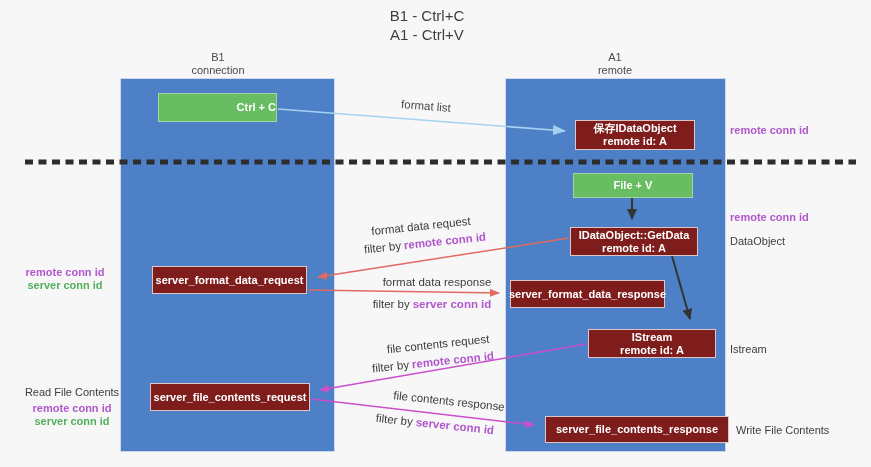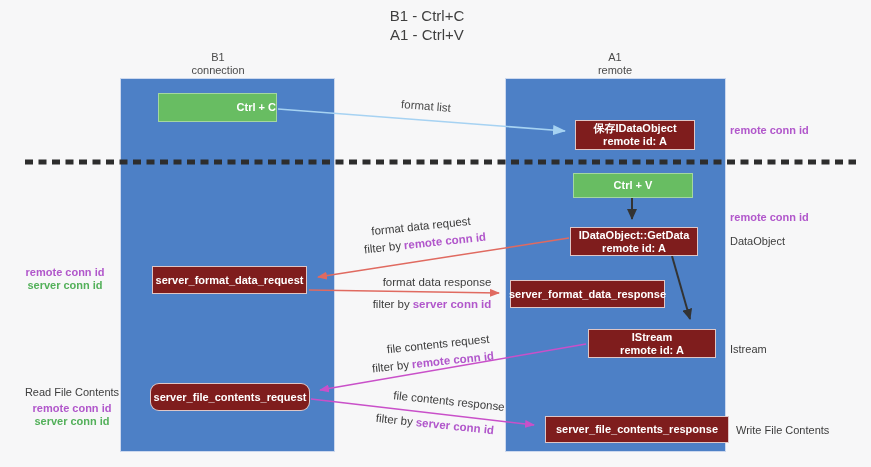--- a/index.html
+++ b/index.html
@@ -112,42 +112,42 @@
   <div class="box green" style="left:158px;top:93px;width:119px;height:29px;align-items:flex-end;">
     <span>Ctrl + C</span>
   </div>
 
   <div class="box orange" style="left:575px;top:120px;width:120px;height:30px;">
     <span>保存IDataObject</span>
     <span>remote id: A</span>
   </div>
 
   <div class="box green" style="left:573px;top:173px;width:120px;height:25px;">
-    <span>Ctrl + V</span>
+    <span>File + V</span>
   </div>
 
   <div class="box orange" style="left:570px;top:227px;width:128px;height:29px;">
     <span>IDataObject::GetData</span>
     <span>remote id: A</span>
   </div>
 
   <div class="box orange" style="left:152px;top:266px;width:155px;height:28px;">
     <span>server_format_data_request</span>
   </div>
 
   <div class="box orange" style="left:510px;top:280px;width:155px;height:28px;">
     <span>server_format_data_response</span>
   </div>
 
   <div class="box orange" style="left:588px;top:329px;width:128px;height:29px;">
     <span>IStream</span>
     <span>remote id: A</span>
   </div>
 
-  <div class="box orange" style="left:150px;top:383px;width:160px;height:28px;border-radius:9px;">
+  <div class="box orange" style="left:150px;top:383px;width:160px;height:28px;">
     <span>server_file_contents_request</span>
   </div>
 
   <div class="box orange" style="left:545px;top:416px;width:184px;height:27px;">
     <span>server_file_contents_response</span>
   </div>
 
   <div class="flow-label tilt-slight" style="left:426px;top:106px;">
     <span>format list</span>
   </div>

